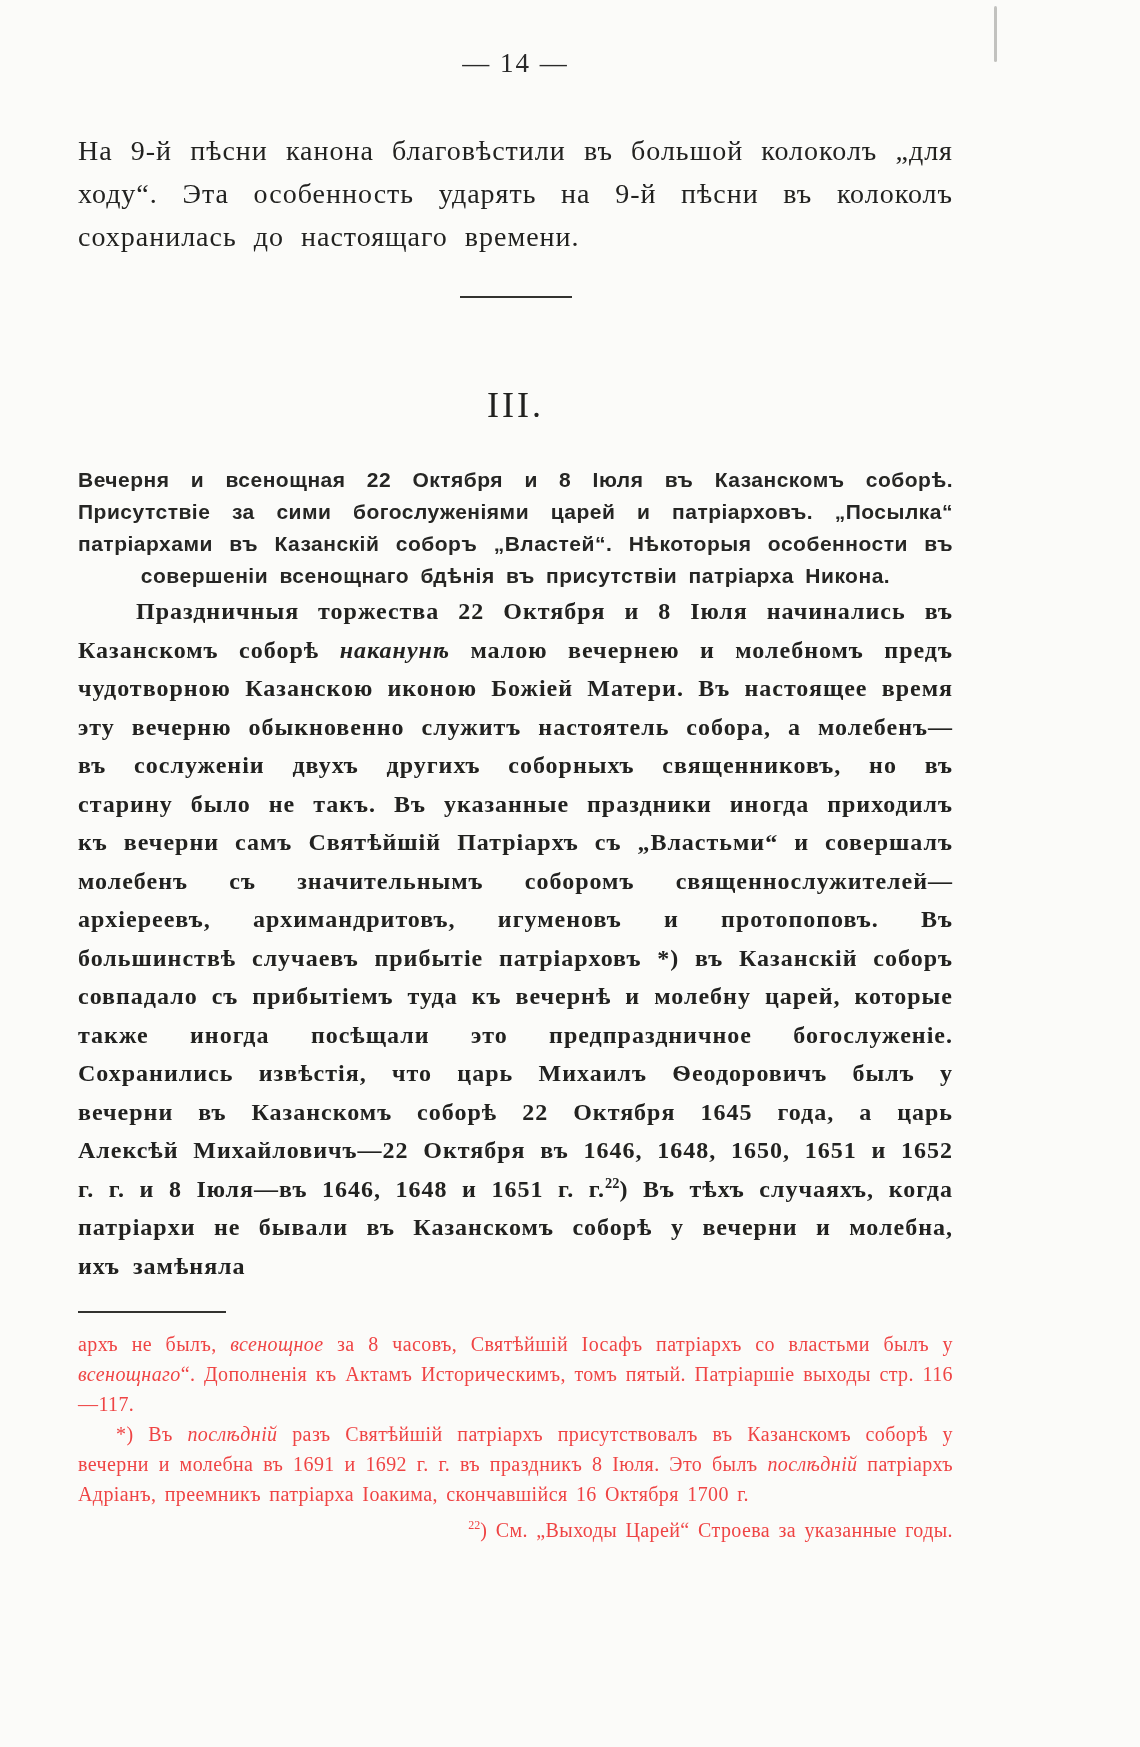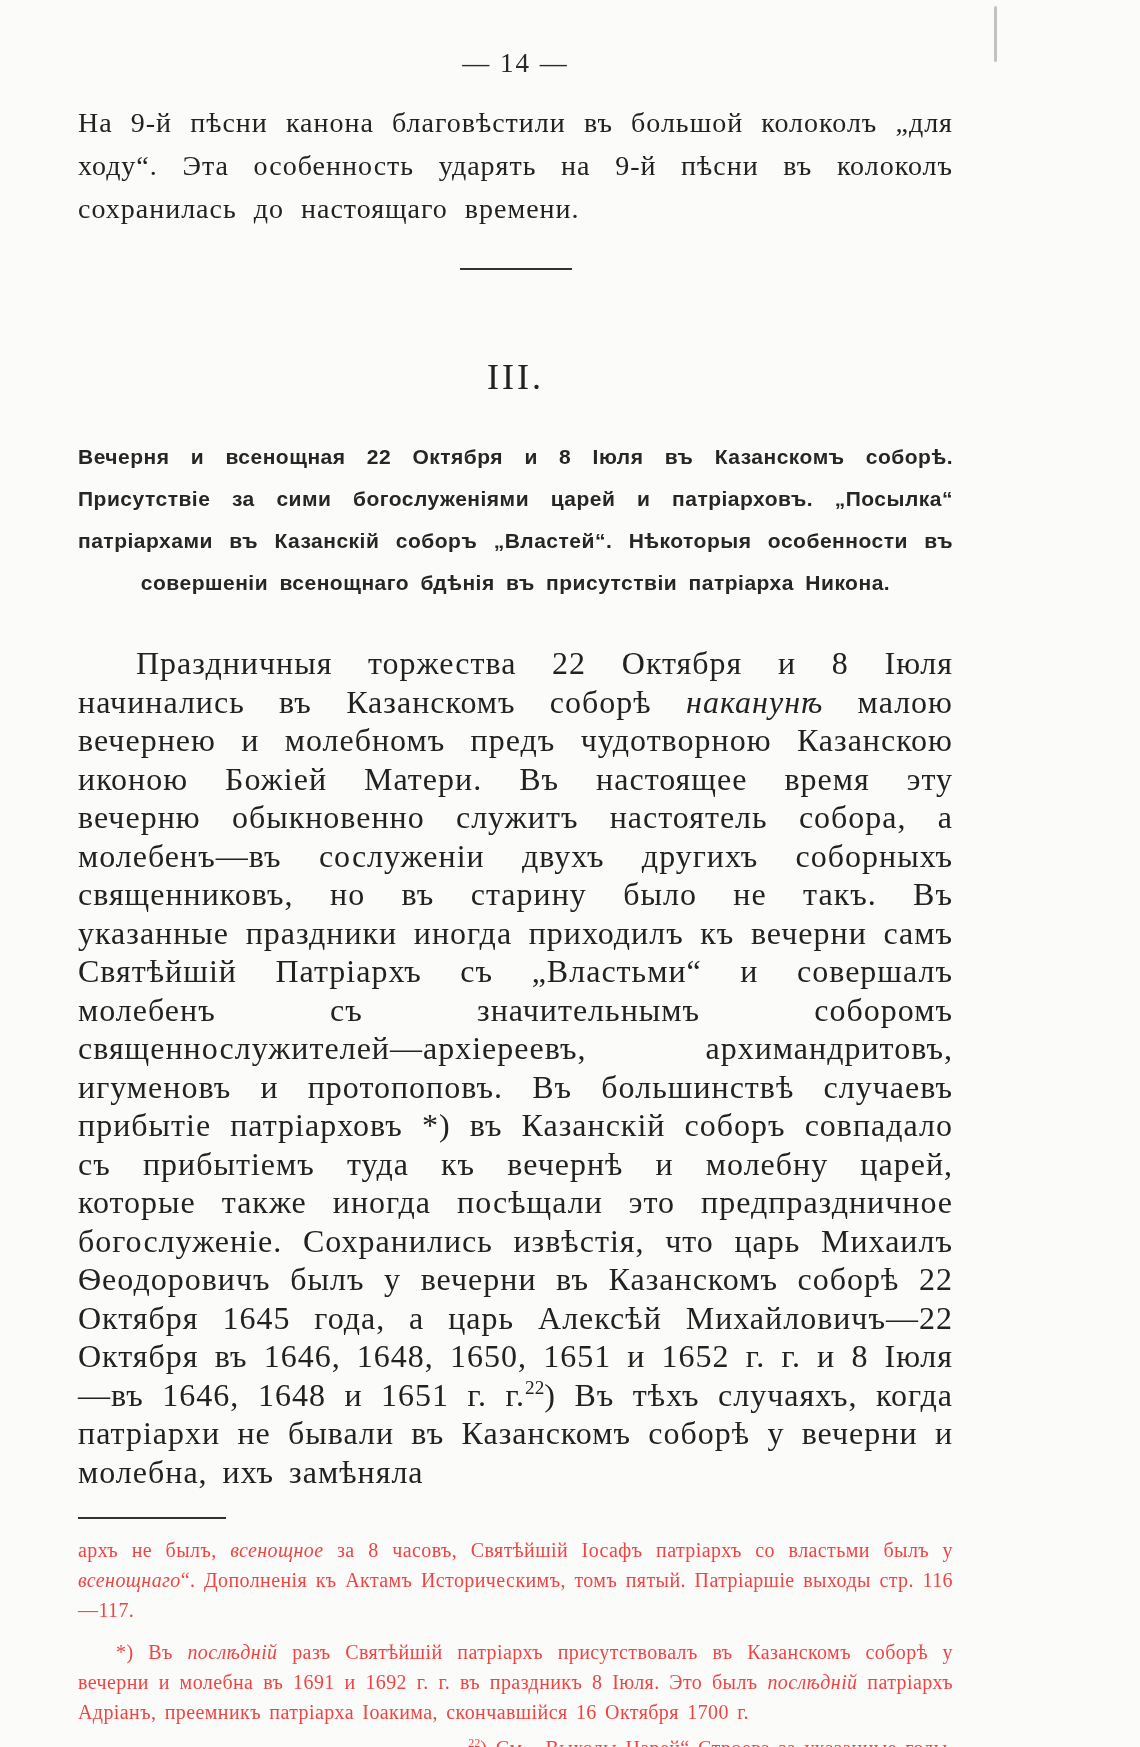--- a/index.html
+++ b/index.html
@@ -20,21 +20,21 @@
     font-family: "Liberation Serif", "DejaVu Serif", serif;
     color: #222220;
   }
   .page-number {
     text-align: center;
     font-size: 27px;
     letter-spacing: 2px;
     color: #2a2a2a;
   }
   .intro {
-    margin-top: 22px;
+    margin-top: 50px;
     font-size: 28px;
     line-height: 43px;
     text-align: justify;
     letter-spacing: 1px;
     word-spacing: 9px;
   }
   .separator {
     width: 112px;
     height: 2px;
     background: #323230;
@@ -45,35 +45,35 @@
     text-align: center;
     font-size: 36px;
     font-weight: 400;
     letter-spacing: 3px;
   }
   .summary {
     margin-top: 38px;
     font-family: "Liberation Sans", "DejaVu Sans", sans-serif;
     font-weight: 700;
     font-size: 21px;
-    line-height: 42px;
+    line-height: 32px;
     text-align: justify;
     text-align-last: center;
     letter-spacing: 0.5px;
     word-spacing: 5px;
     color: #262624;
   }
   .body-par {
-    margin-top: 40px;
-    font-size: 32px;
+    font-size: 24px;
     line-height: 38.5px;
     text-align: justify;
     text-indent: 58px;
     letter-spacing: 1px;
     word-spacing: 6px;
+    font-weight: bold;
   }
   .italic { font-style: italic; }
   sup.fn-ref {
     font-size: 0.6em;
     vertical-align: super;
     line-height: 0;
     letter-spacing: 0;
   }
   .fn-separator {
     width: 148px;
@@ -83,21 +83,21 @@
   }
   .footnotes {
     margin-top: 16px;
     font-size: 20px;
     line-height: 30px;
     text-align: justify;
     letter-spacing: 0.4px;
     word-spacing: 3px;
     color: #ef4444;
   }
-  .fn-star { margin-top: 12px; text-indent: 38px; }
+  .fn-star { margin-top: 0; text-indent: 38px; }
   .fn-22   { margin-top: 6px; text-indent: 58px; text-align: right; }
   .artifact {
     position: absolute;
     top: 6px;
     right: 36px;
     width: 3px;
     height: 56px;
     background: #a9a9a7;
     opacity: 0.7;
     border-radius: 2px;

